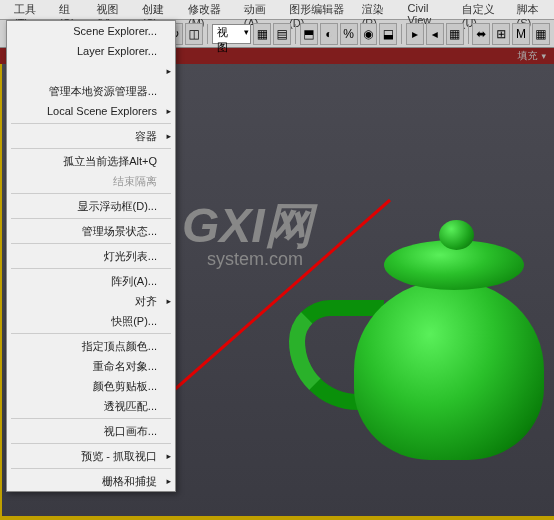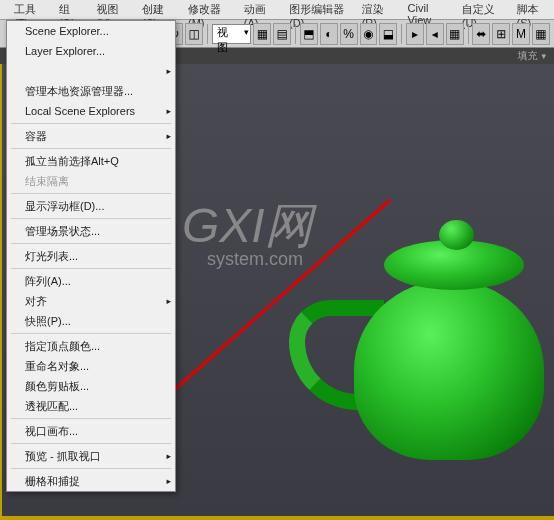--- a/index.html
+++ b/index.html
@@ -8,38 +8,38 @@
     .menubar { display: flex; background: #e8e8e8; border-bottom: 1px solid #999; height: 20px; font-size: 11px; padding-left: 6px; }
     .menubar .menu-item { padding: 2px 8px; cursor: default; color: #333; }
     .menubar .menu-item.active { background: #e8e8e8; }
     
     .toolbar { display: flex; background: #d0d0d0; height: 28px; border-bottom: 1px solid #888; align-items: center; padding: 0 4px; gap: 2px; }
     .toolbar-btn { width: 22px; height: 22px; background: #c8c8c8; border: 1px solid #999; display: flex; align-items: center; justify-content: center; font-size: 12px; }
     .toolbar-sep { width: 1px; height: 20px; background: #999; margin: 0 2px; }
     .toolbar-combo { height: 20px; border: 1px solid #888; background: #fff; font-size: 11px; padding: 0 16px 0 4px; position: relative; }
     .toolbar-combo::after { content: "▾"; position: absolute; right: 2px; top: 2px; font-size: 9px; }
     
-    .secondary-bar { height: 16px; background: #404040; color: #aaa; font-size: 10px; display: flex; align-items: center; justify-content: flex-end; padding-right: 8px; }
+    .secondary-bar { height: 16px; background: #7f1d1d; color: #aaa; font-size: 10px; display: flex; align-items: center; justify-content: flex-end; padding-right: 8px; }
     
     .dropdown { position: absolute; top: 20px; left: 6px; width: 170px; background: #f0f0f0; border: 1px solid #888; box-shadow: 2px 2px 6px rgba(0,0,0,0.4); z-index: 100; font-size: 11px; }
-    .dropdown-item { height: 20px; display: flex; align-items: center; justify-content: flex-start; padding: 0 18px 0 18px; cursor: default; color: #222; position: relative; }
+    .dropdown-item { height: 20px; display: flex; align-items: center; justify-content: flex-end; padding: 0 18px 0 18px; cursor: default; color: #222; position: relative; }
     .dropdown-item.disabled { color: #999; }
     .dropdown-item .arrow { position: absolute; right: 4px; font-size: 9px; }
     .dropdown-sep { height: 1px; background: #ccc; margin: 2px 4px; }
     
     .viewport { position: absolute; top: 64px; left: 0; right: 0; bottom: 0; background: linear-gradient(180deg, #4a4a52 0%, #3a3a42 100%); border-left: 2px solid #c0a000; }
     
     .teapot { position: absolute; right: 10px; bottom: 60px; width: 280px; height: 260px; }
     .teapot-body { position: absolute; left: 90px; bottom: 0; width: 190px; height: 180px; background: radial-gradient(ellipse at 40% 30%, #5af05a 0%, #2ac02a 40%, #0a800a 80%, #044004 100%); border-radius: 50% 50% 40% 40%; }
     .teapot-lid { position: absolute; left: 120px; top: 40px; width: 140px; height: 50px; background: radial-gradient(ellipse at 40% 30%, #5af05a 0%, #2ac02a 40%, #0a800a 90%); border-radius: 50%; }
     .teapot-knob { position: absolute; left: 175px; top: 20px; width: 35px; height: 30px; background: radial-gradient(circle at 35% 30%, #5af05a 0%, #1aa01a 60%, #066006 100%); border-radius: 50%; }
     .teapot-handle { position: absolute; left: 25px; bottom: 50px; width: 95px; height: 110px; border: 16px solid #0a900a; border-right: none; border-radius: 60px 0 0 100px; background: transparent; }
     .teapot-handle::before { content: ""; position: absolute; inset: -16px; border: 16px solid transparent; border-left-color: rgba(120,255,120,0.3); border-radius: 60px 0 0 100px; border-right: none; }
     
-    .watermark { position: absolute; top: 130px; left: 180px; font-size: 48px; font-weight: normal; color: #888; font-style: italic; pointer-events: none; }
+    .watermark { position: absolute; top: 130px; left: 180px; font-size: 48px; font-weight: bold; color: #888; font-style: italic; pointer-events: none; }
     .watermark-sub { position: absolute; top: 185px; left: 205px; font-size: 18px; color: #888; pointer-events: none; }
     
     .arrow-annotation { position: absolute; top: 180px; left: 130px; width: 280px; height: 250px; pointer-events: none; z-index: 50; }
     
     .bottom-border { position: absolute; bottom: 0; left: 0; right: 0; height: 4px; background: #c0a000; }
   </style>
 </head>
 <body>
 
 <div class="menubar">

